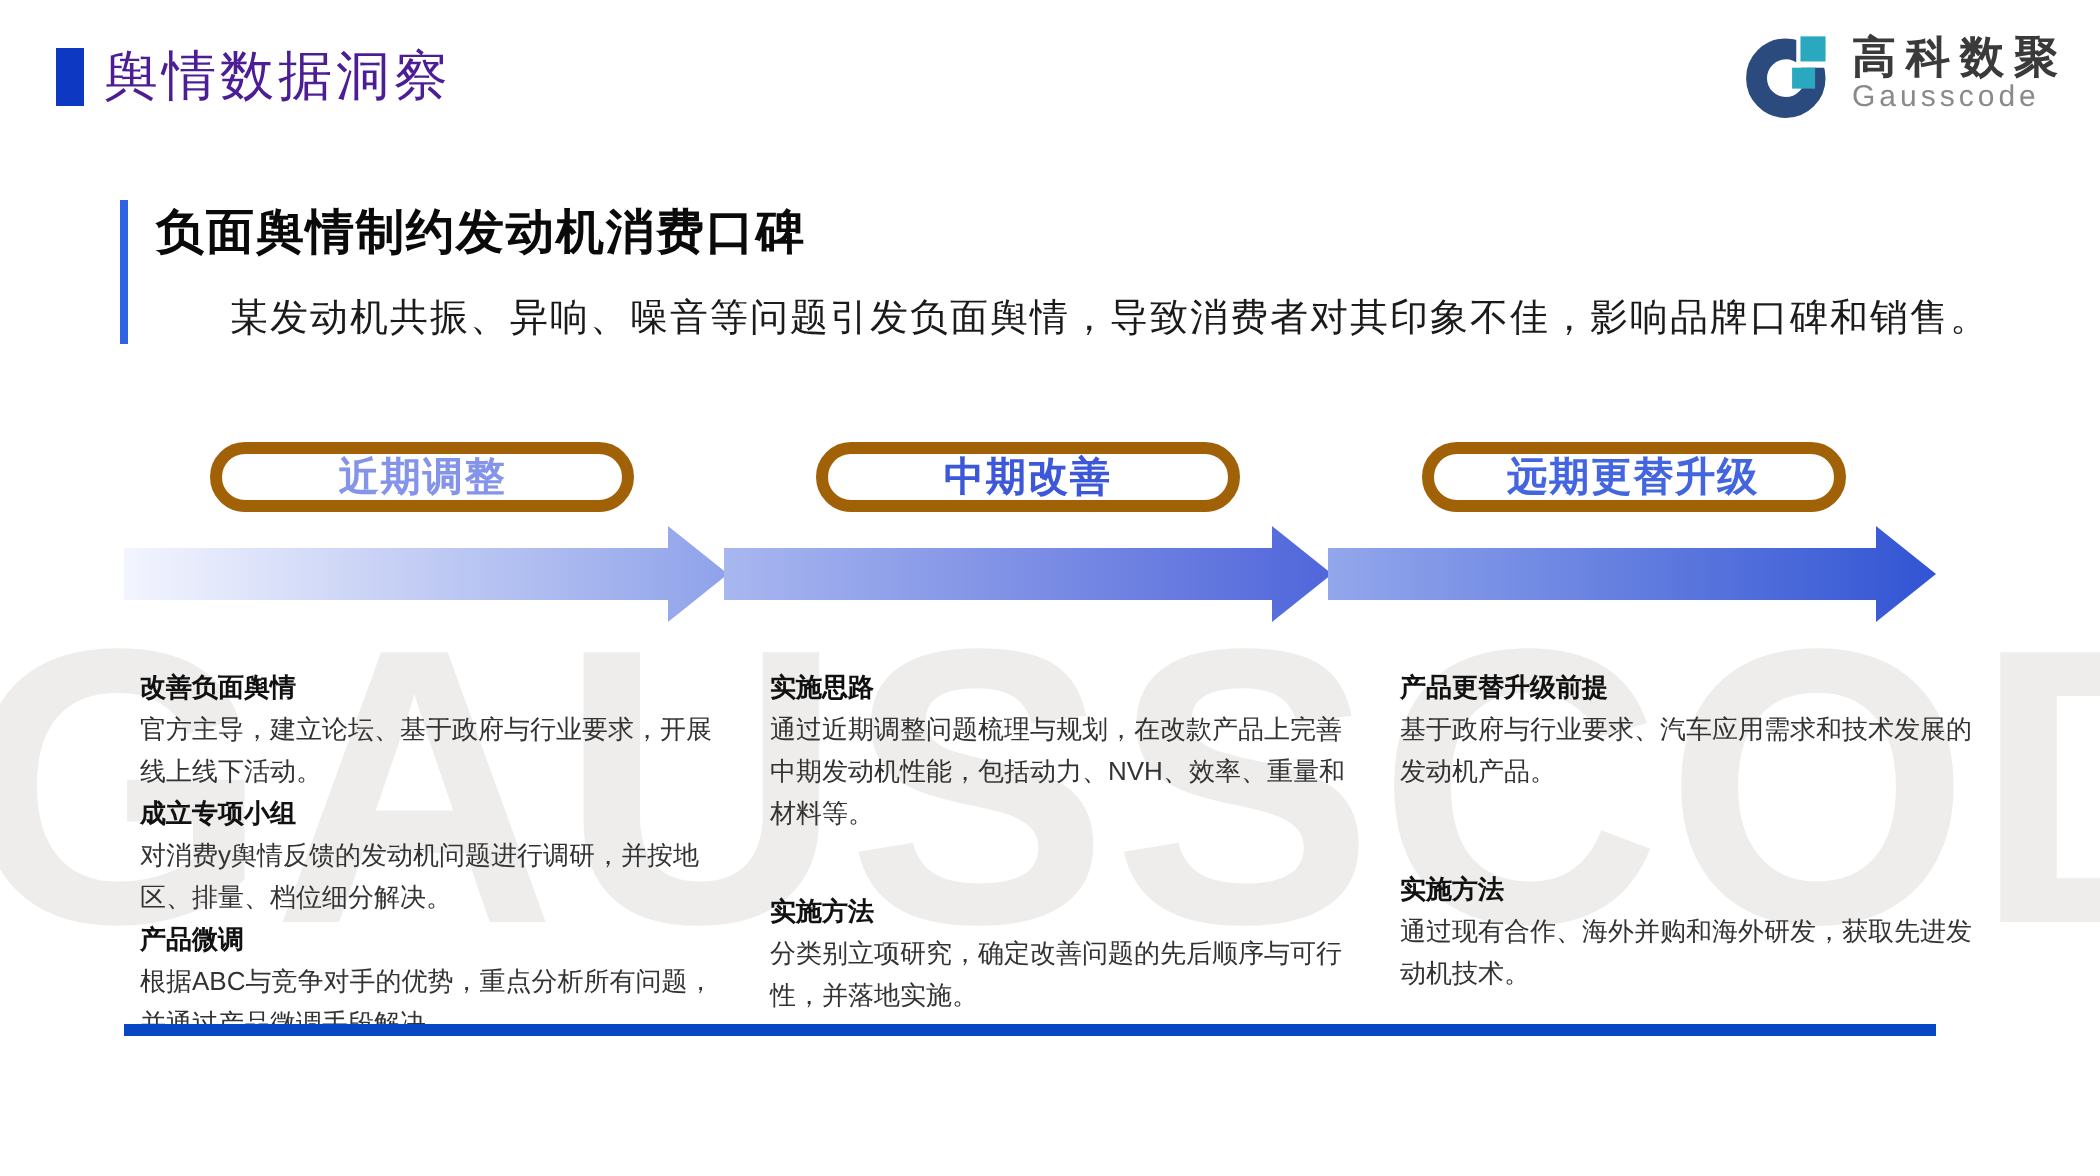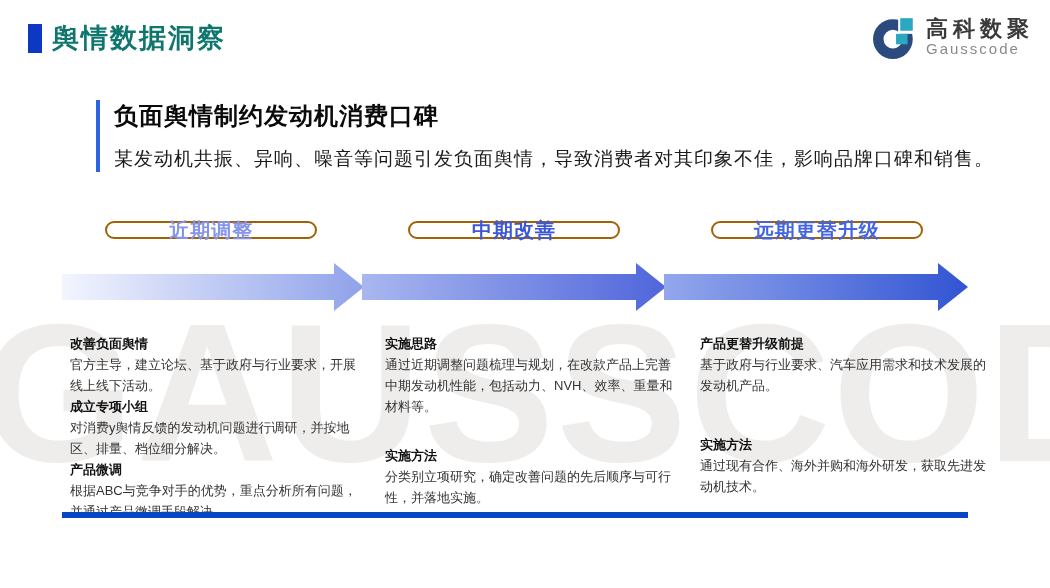--- a/index.html
+++ b/index.html
@@ -12,53 +12,53 @@
     font-family:"Liberation Sans","DejaVu Sans",sans-serif;
     margin:0 auto;
   }
   
   .hdr-accent {
     position:absolute; left:28px; top:24px;
     width:14px; height:29px; background:#0d39c2;
   }
   .page-title {
     position:absolute; left:52px; top:20px;
-    font-size:27px; font-weight:bold; letter-spacing:2px;
-    color:#0f766e; white-space:nowrap;
+    font-size:27px; font-weight:normal; letter-spacing:2px;
+    color:#4c1d95; white-space:nowrap;
   }
   .logo {
     position:absolute; right:16px; top:14px;
     display:flex; align-items:center; gap:8px;
   }
   .logo-text { display:flex; flex-direction:column; align-items:flex-start; }
   .logo-cn { font-size:22px; font-weight:bold; color:#3a3a3a; letter-spacing:5px; line-height:1.15; }
   .logo-en { font-size:15px; color:#8a8a8a; letter-spacing:2px; line-height:1.1; }
   
   .watermark {
     position:absolute; left:-18px; top:296px;
     font-size:196px; font-weight:bold; line-height:1;
     color:#eeedec; letter-spacing:2px; white-space:nowrap;
     z-index:0; user-select:none;
   }
   
   .intro {
     position:absolute; left:60px; top:100px; width:935px;
-    border-left:4px solid #2e63e4; padding-left:14px; z-index:1;margin-left:36px;
+    border-left:4px solid #2e63e4; padding-left:14px; z-index:1;
   }
   .intro-title { font-size:24px; font-weight:bold; color:#0a0a0a; letter-spacing:1px; }
-  .intro-sub { margin-top:14px; font-size:19px; color:#1b1b1b; letter-spacing:1px; }
+  .intro-sub { margin-top:14px; font-size:19px; color:#1b1b1b; letter-spacing:1px;text-align:right; }
   
   .stages {
     position:absolute; left:60px; top:221px; width:908px;
     display:flex; z-index:1;
   }
   .stage-cell { flex:1; display:flex; justify-content:center; }
   .pill {
-    width:212px; height:18px; background:#ffffff;
-    border:2px solid #a16207; border-radius:19px;
+    width:212px; height:35px; background:#ffffff;
+    border:6px solid #a16207; border-radius:19px;
     display:flex; align-items:center; justify-content:center;
   }
   .pill-label { font-size:20px; font-weight:bold; letter-spacing:1px; }
   
   .arrow-wrap { position:absolute; left:62px; top:263px; z-index:1; }
   
   .columns {
     position:absolute; left:70px; top:310px; width:920px;
     display:flex; justify-content:space-between; z-index:1;
   }

